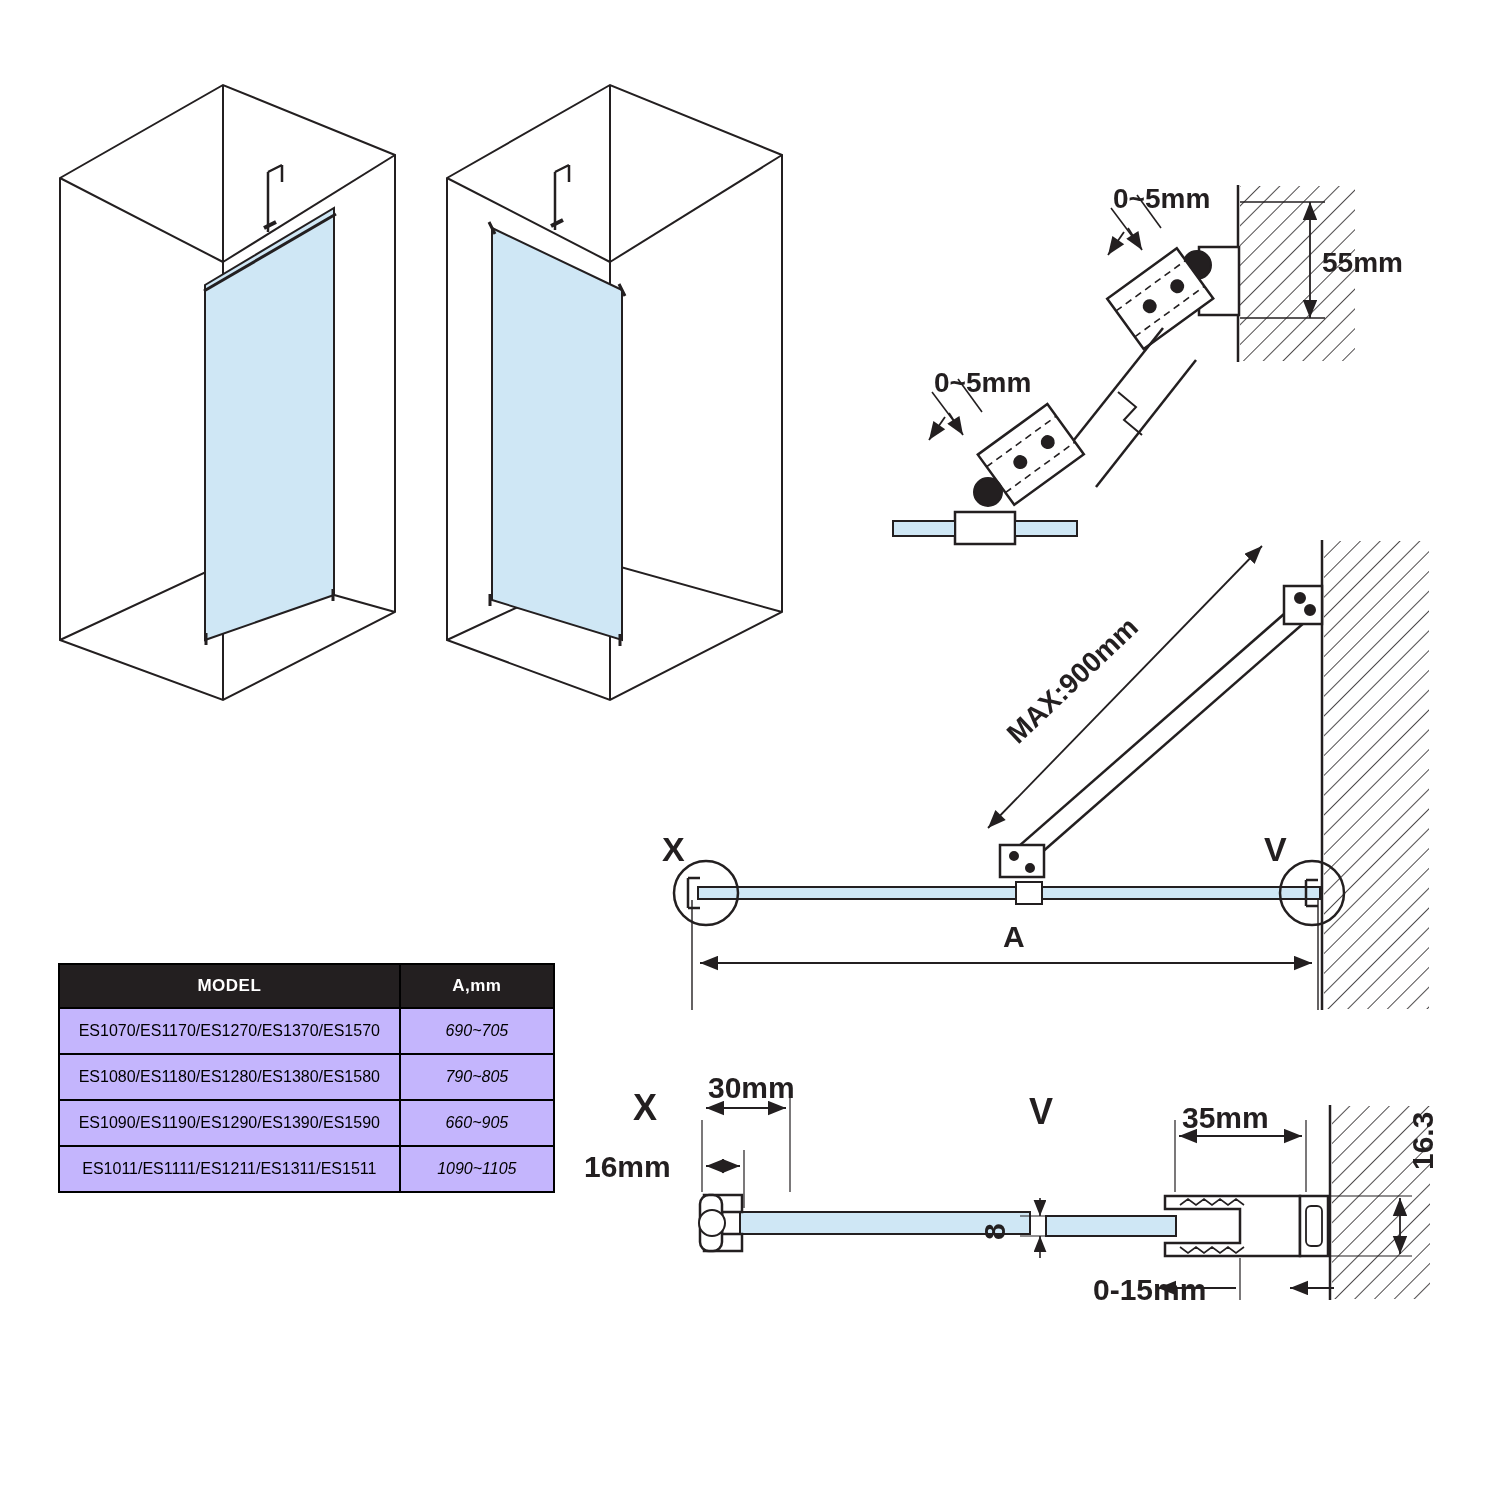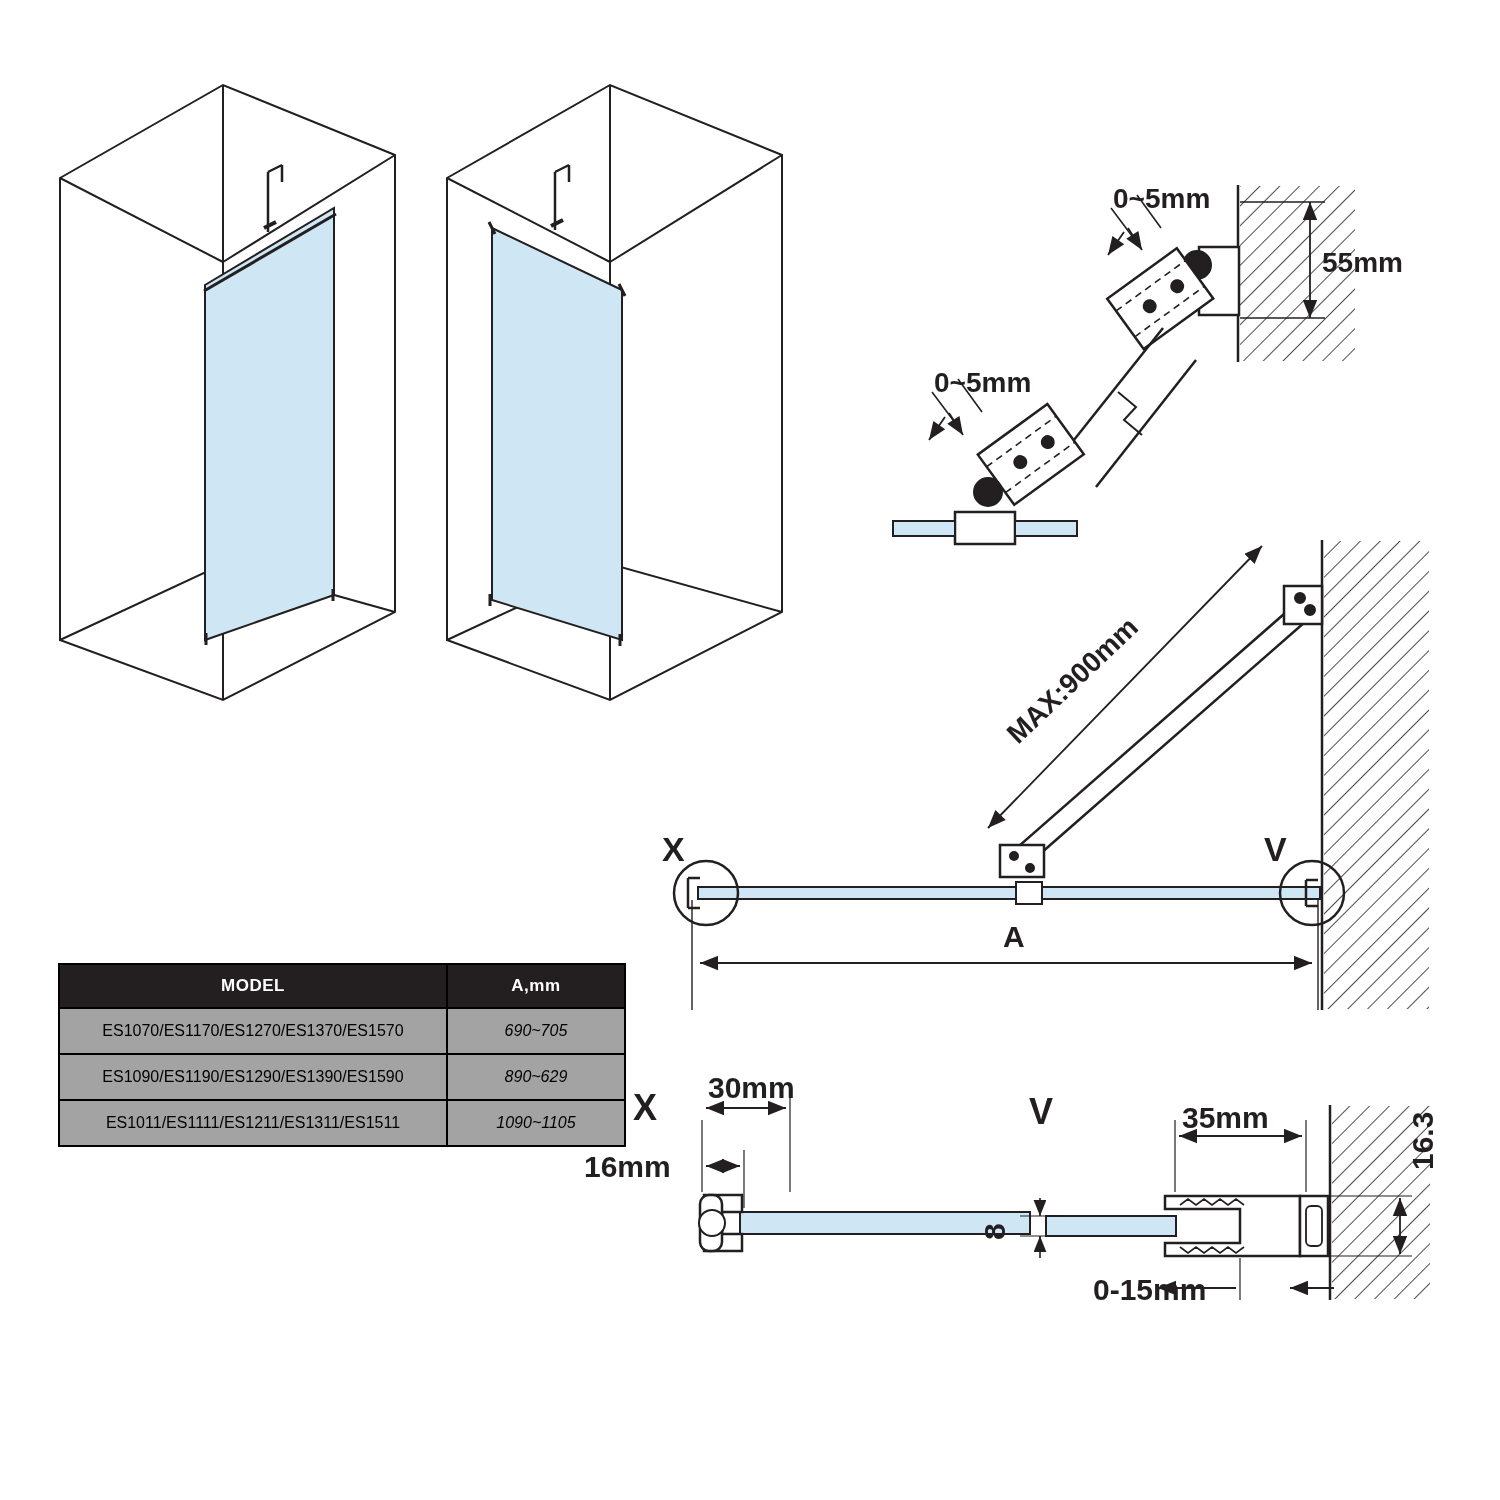--- a/index.html
+++ b/index.html
@@ -17,23 +17,23 @@
   #canvas {
     position: absolute;
     left: 0; top: 0;
     width: 1500px;
     height: 1500px;
   }
   .spec-table {
     position: absolute;
     left: 58px;
     top: 963px;
-    width: 568px;
+    width: 497px;
     border-collapse: collapse;
-    background: #a3a3a3;
+    background: #c4b5fd;
     font-family: "Liberation Sans", sans-serif;
   }
   .spec-table th, .spec-table td {
     border: 2px solid #000000;
     text-align: center;
     font-size: 16px;
     color: #000000;
     padding: 0;
     height: 44px;
     font-weight: normal;
@@ -257,21 +257,25 @@
       <th class="model-cell">MODEL</th>
       <th class="dim-cell">A,mm</th>
     </tr>
   </thead>
   <tbody>
     <tr>
       <td class="model-cell">ES1070/ES1170/ES1270/ES1370/ES1570</td>
       <td class="dim-cell">690~705</td>
     </tr>
     <tr>
+      <td class="model-cell">ES1080/ES1180/ES1280/ES1380/ES1580</td>
+      <td class="dim-cell">790~805</td>
+    </tr>
+    <tr>
       <td class="model-cell">ES1090/ES1190/ES1290/ES1390/ES1590</td>
-      <td class="dim-cell">890~629</td>
+      <td class="dim-cell">660~905</td>
     </tr>
     <tr>
       <td class="model-cell">ES1011/ES1111/ES1211/ES1311/ES1511</td>
       <td class="dim-cell">1090~1105</td>
     </tr>
   </tbody>
 </table>
 
 </body></html>

